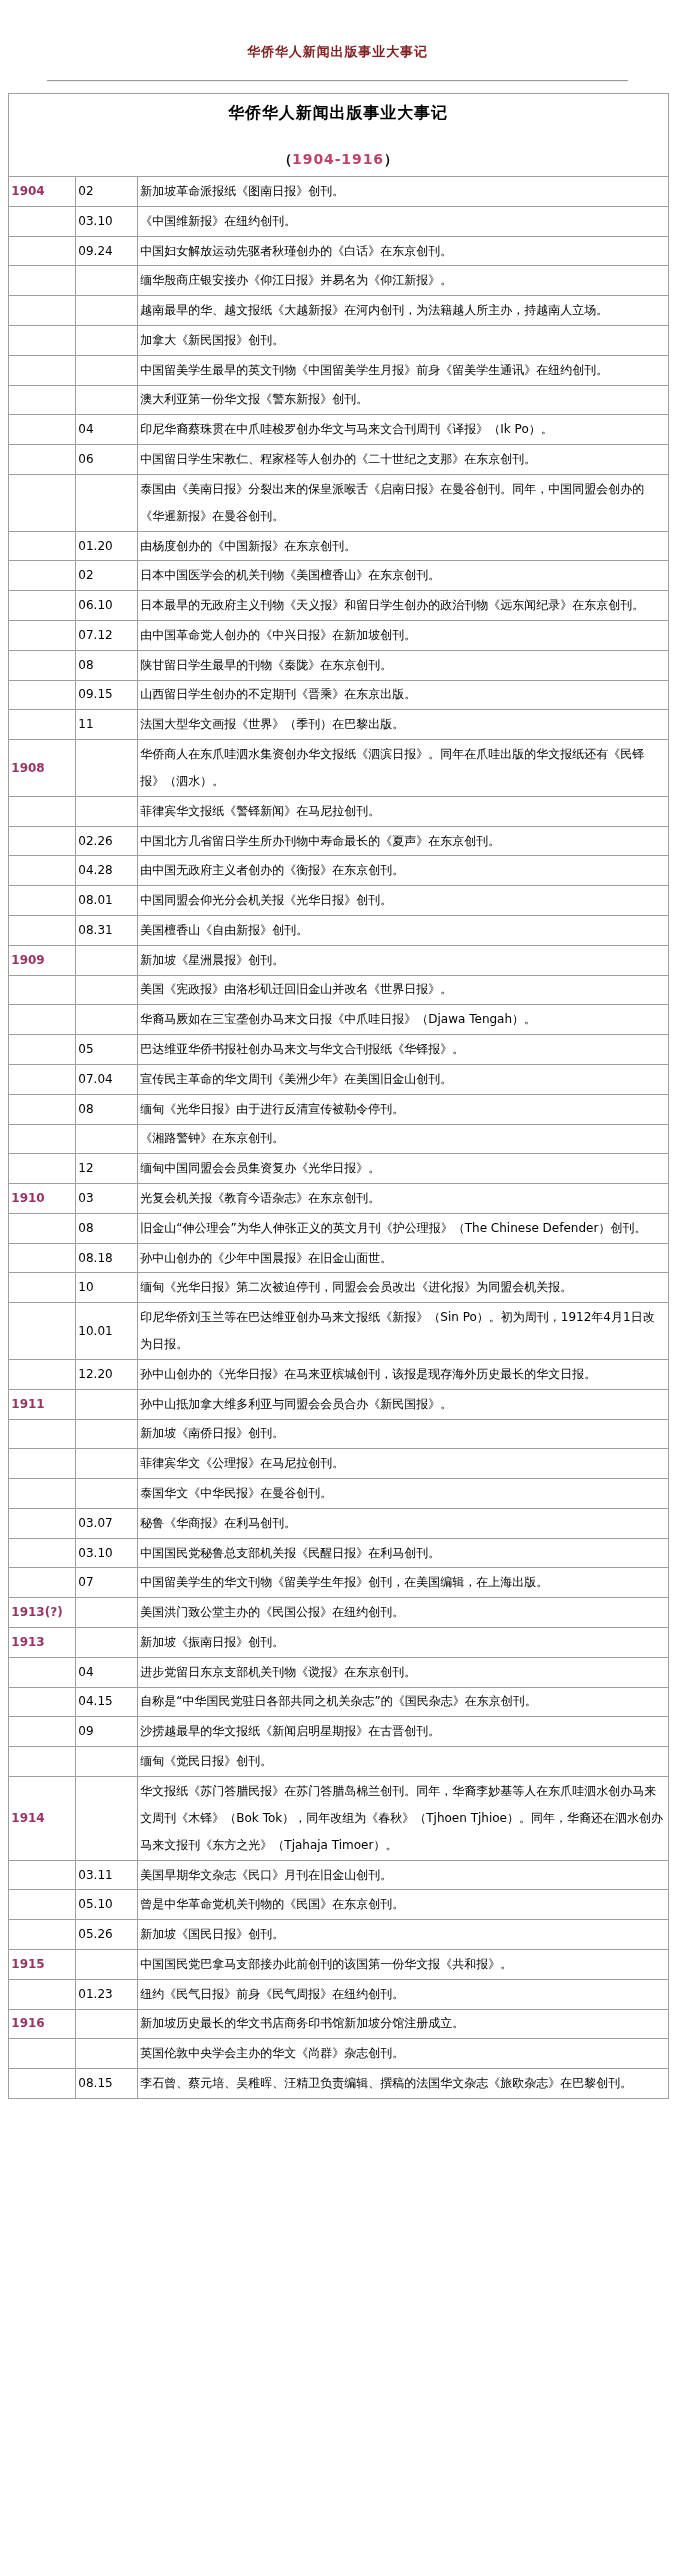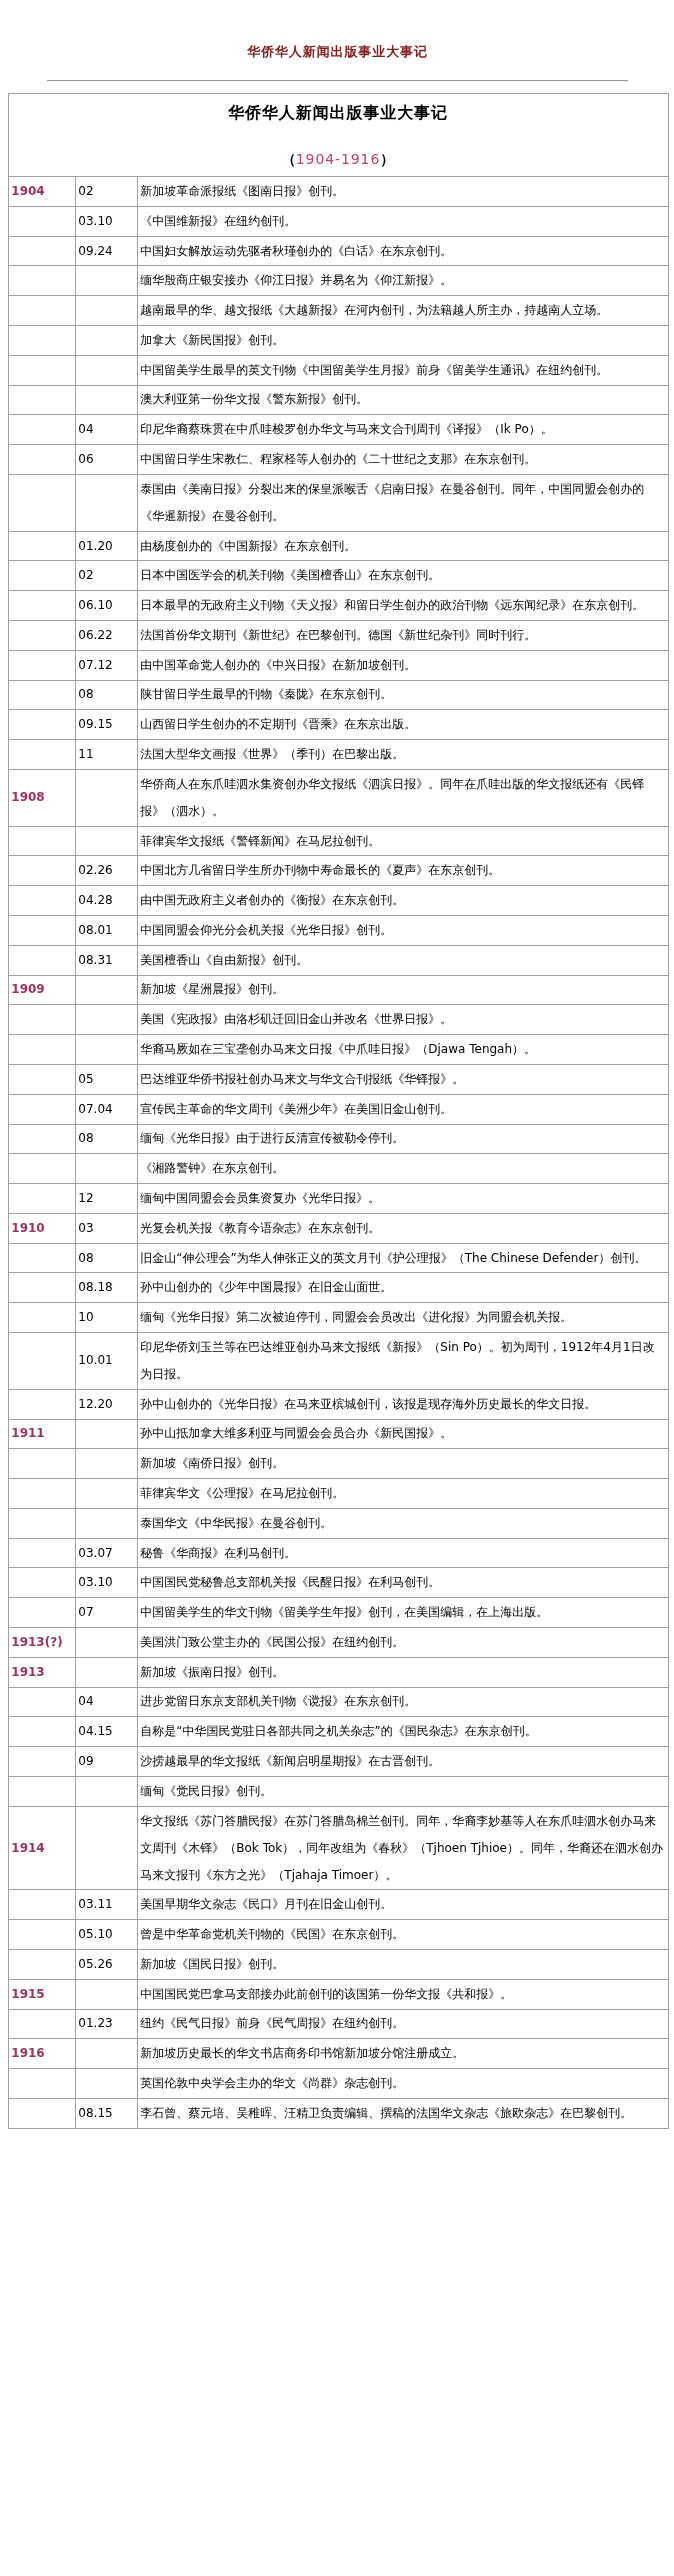--- a/index.html
+++ b/index.html
@@ -60,21 +60,21 @@
     letter-spacing:0.9px;
   }
   .tbl-subtitle{
     margin-top:13px;
     font-size:14px;
     font-weight:bold;
     color:#000000;
   }
   .tbl-subtitle .years{
     color:var(--subtitle-year-color);
-    font-weight:normal;
+    font-weight:bold;
     letter-spacing:0.9px;
   }
   col.c-year{width:67px;}
   col.c-date{width:62px;}
   col.c-event{width:531px;}
   td.col-year{
     color:var(--year-color);
     font-weight:bold;
   }
   td.col-date{
@@ -169,25 +169,20 @@
         <td class="col-date">02</td>
         <td class="col-event">日本中国医学会的机关刊物《美国檀香山》在东京创刊。</td>
       </tr>
       <tr>
         <td class="col-year"></td>
         <td class="col-date">06.10</td>
         <td class="col-event">日本最早的无政府主义刊物《天义报》和留日学生创办的政治刊物《远东闻纪录》在东京创刊。</td>
       </tr>
       <tr>
         <td class="col-year"></td>
-        <td class="col-date">06.22</td>
-        <td class="col-event">法国首份华文期刊《新世纪》在巴黎创刊。德国《新世纪杂刊》同时刊行。</td>
-      </tr>
-      <tr>
-        <td class="col-year"></td>
         <td class="col-date">07.12</td>
         <td class="col-event">由中国革命党人创办的《中兴日报》在新加坡创刊。</td>
       </tr>
       <tr>
         <td class="col-year"></td>
         <td class="col-date">08</td>
         <td class="col-event">陕甘留日学生最早的刊物《秦陇》在东京创刊。</td>
       </tr>
       <tr>
         <td class="col-year"></td>

